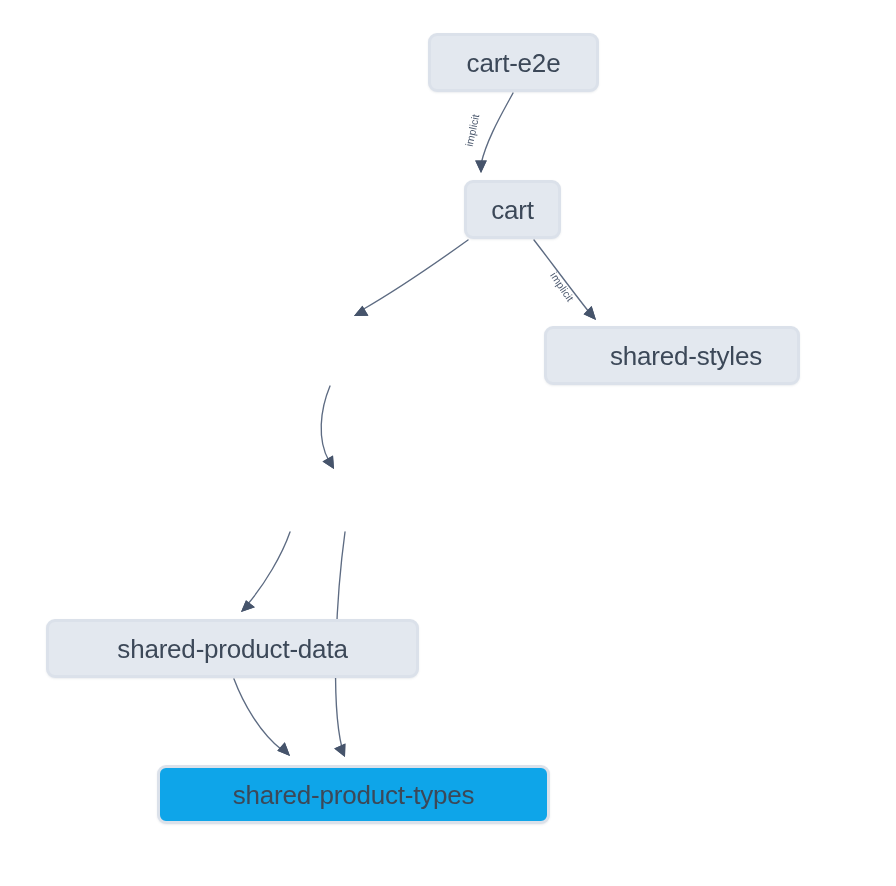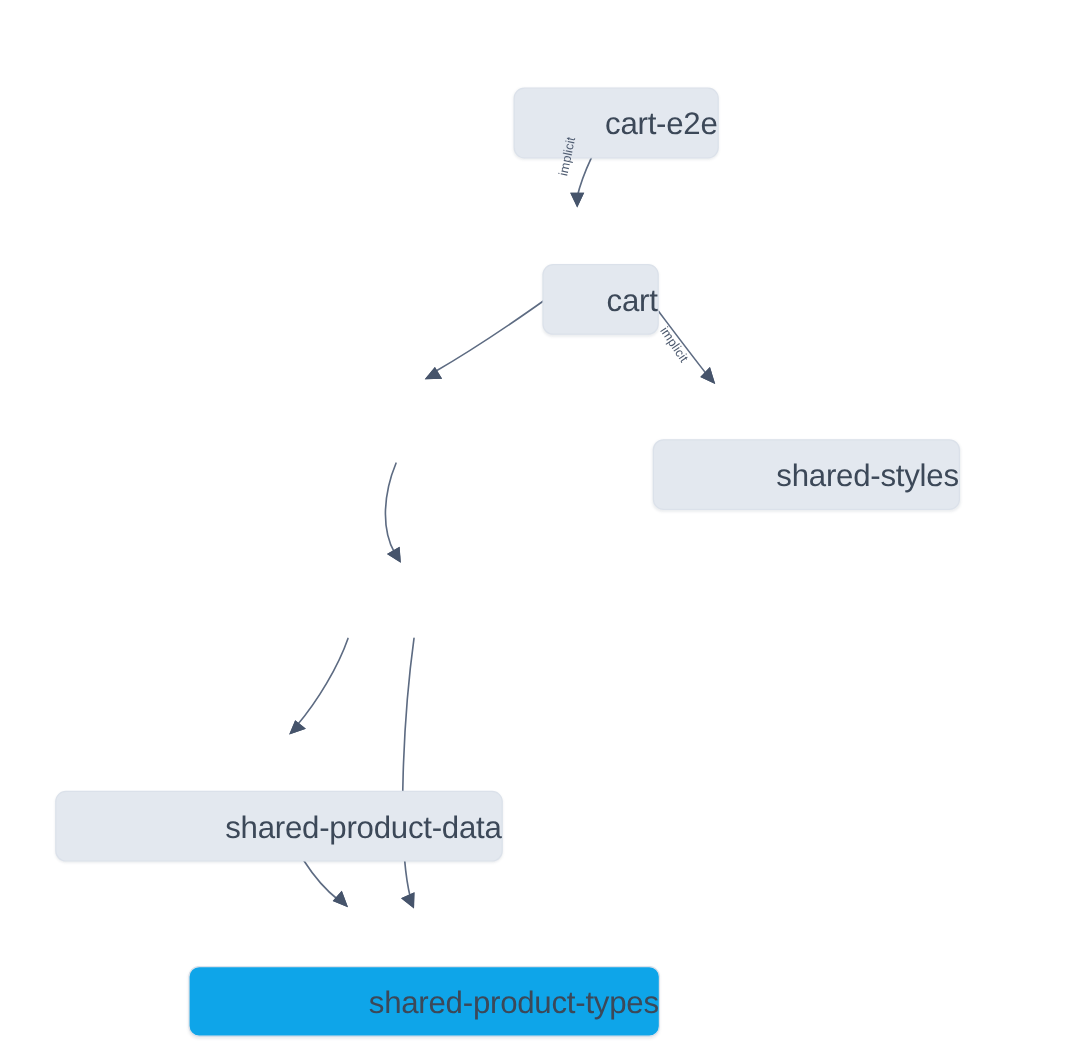--- a/index.html
+++ b/index.html
@@ -37,27 +37,26 @@
   .edge-label {
     font-family: "Liberation Sans", sans-serif;
     font-size: 10.5px;
     fill: #4d5a6f;
     letter-spacing: 0.1px;
   }
   .gnode {
     position: absolute;
     box-sizing: border-box;
     background: #e3e8ef;
-    border: 1px solid #000000;
+    border: 3px solid #000000;
     border-radius: 9px;
     display: flex;
     align-items: center;
-    justify-content: flex-end;
+    justify-content: center;
     box-shadow: 0 1px 2px rgba(70, 84, 107, 0.10);
-    margin-top: 40px;
   }
   .gnode-label {
     font-family: "Liberation Sans", sans-serif;
     font-size: 26px;
     color: #3c4858;
     white-space: nowrap;
     letter-spacing: -0.2px;
     line-height: 1;
   }
 </style>
@@ -95,21 +94,21 @@
         <g>
           <path class="edge-path" d="M 234 679 C 243 703, 260 733, 282 750" stroke="#5d6b82"></path>
           <path class="edge-arrow" d="M 290 756 L 277.3 750.8 L 284.8 742.2 Z" fill="#46546b"></path>
         </g>
       </g>
     </svg>
 
 <div class="gnode" style="left: 428px; top: 33px; width: 171px; height: 59px; background: rgb(227, 232, 239); border-color: rgb(219, 225, 234);">
       <span class="gnode-label" style="color: rgb(60, 72, 88);">cart-e2e</span>
     </div>
-    <div class="gnode" style="left: 452px; top: 180px; width: 97px; height: 59px; background: rgb(227, 232, 239); border-color: rgb(219, 225, 234);">
+    <div class="gnode" style="left: 464px; top: 180px; width: 97px; height: 59px; background: rgb(227, 232, 239); border-color: rgb(219, 225, 234);">
       <span class="gnode-label" style="color: rgb(60, 72, 88);">cart</span>
     </div>
     <div class="gnode" style="left: 544px; top: 326px; width: 256px; height: 59px; background: rgb(227, 232, 239); border-color: rgb(219, 225, 234); padding-left: 28px;">
       <span class="gnode-label" style="color: rgb(60, 72, 88);">shared-styles</span>
     </div>
     <div class="gnode" style="left: 46px; top: 619px; width: 373px; height: 59px; background: rgb(227, 232, 239); border-color: rgb(219, 225, 234);">
       <span class="gnode-label" style="color: rgb(60, 72, 88);">shared-product-data</span>
     </div>
     <div class="gnode" style="left: 157px; top: 765px; width: 393px; height: 59px; background: #0ea5e9; border-color: rgb(219, 225, 234);">
       <span class="gnode-label" style="color: rgb(60, 72, 88);">shared-product-types</span>

